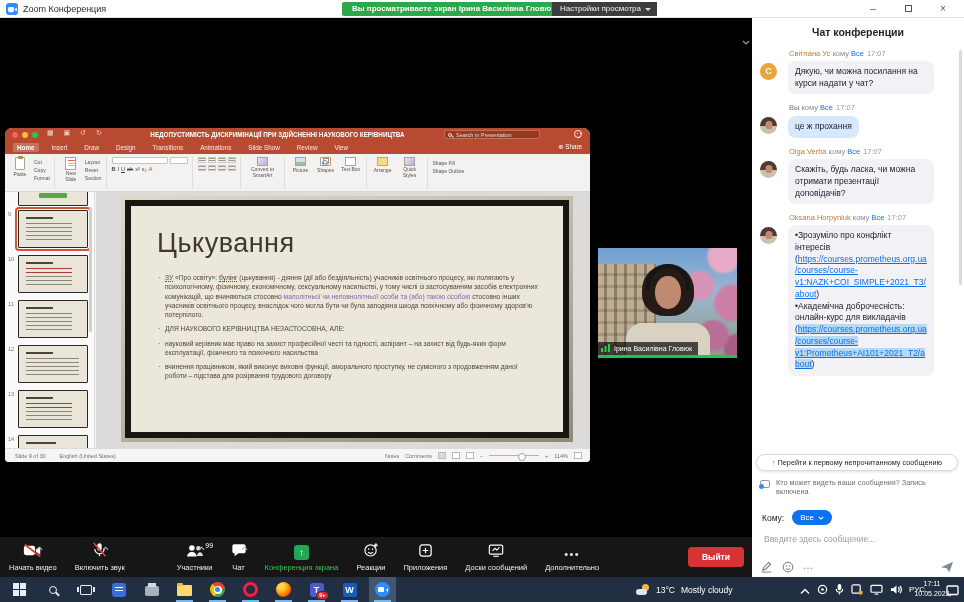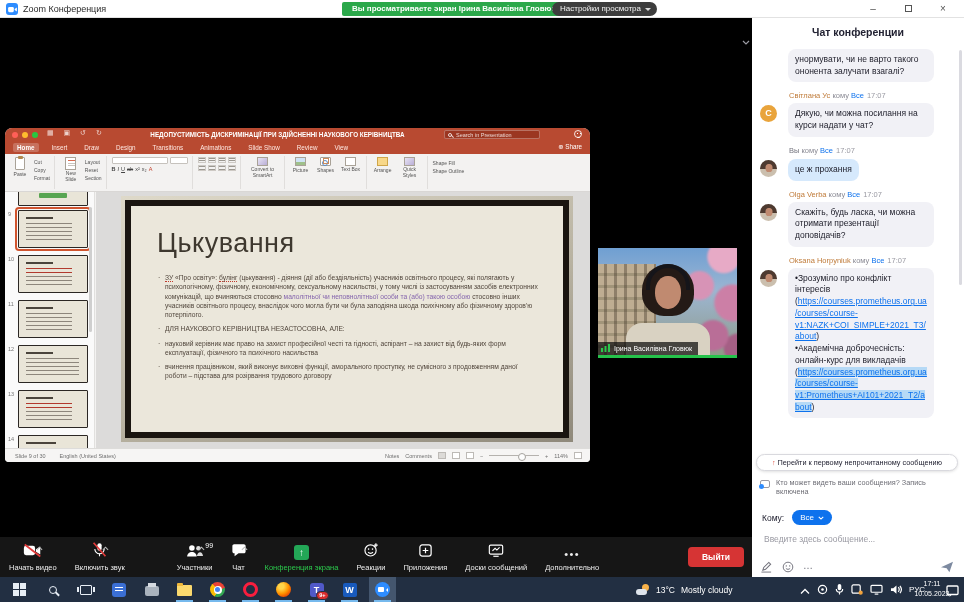--- a/index.html
+++ b/index.html
@@ -8,21 +8,21 @@
     font-family:"Liberation Sans",sans-serif;-webkit-font-smoothing:antialiased;}
 
   
   #titlebar{position:absolute;left:0;top:0;width:964px;height:18px;background:#fff;border-bottom:1px solid #e2e2e2;z-index:40;}
   .zoom-app-ico{position:absolute;left:6px;top:3px;width:12px;height:12px;border-radius:3px;background:#2d8cff;}
   .zoom-app-ico svg{position:absolute;left:1.5px;top:2.5px;}
   #app-title{position:absolute;left:23px;top:4px;font-size:9px;color:#2b2b2b;}
   #banner{position:absolute;left:342px;top:2px;height:14px;background:#2ba84a;color:#fff;font-size:8px;
     line-height:14px;padding:0 10px;border-radius:2px;font-weight:bold;}
   #view-settings{position:absolute;left:552px;top:2px;height:14px;background:#3d3d3d;color:#f2f2f2;font-size:8px;
-    line-height:14px;padding:0 16px 0 8px;border-radius:7px;cursor:default;}
+    line-height:14px;padding:0 16px 0 8px;border-radius:0;cursor:default;}
   #view-settings::after{content:"";position:absolute;right:6px;top:5.5px;border:3px solid transparent;border-top-color:#ddd;}
   .winctl{position:absolute;top:2px;width:14px;height:14px;color:#555;font-size:10px;text-align:center;line-height:14px;}
   #win-min{left:866px;} #win-max{left:901px;} #win-close{left:936px;}
   #win-max i{display:inline-block;width:7px;height:7px;border:1px solid #555;margin-top:3px;}
 
   
   #infobar{position:absolute;left:0;top:18px;width:752px;height:25px;background:#1d1d1d;z-index:20;}
   #shield{position:absolute;left:9px;top:5px;}
   #rec-dot{position:absolute;left:30px;top:8px;width:8px;height:8px;border-radius:50%;background:#e02828;border:1px solid #8d1b1b;}
   #rec-label{position:absolute;left:44px;top:8px;font-size:8px;color:#e6e6e6;}
@@ -593,21 +593,20 @@
 
   <div id="chat">
     <div id="chat-header">
       <span id="chat-collapse">
         <svg width="8" height="5" viewBox="0 0 8 5">
             <path d="M1 1l3 3 3-3" fill="none" stroke="#9a9aa3" stroke-width="1.2"></path>
           </svg>
       </span>
     Чат конференции</div>
     <div id="msg-list">
-        <div class="msg incoming cont"><div class="bubble">унормувати, чи не варто такого ононента залучати взагалі?</div></div>
         <div class="msg incoming"><div class="msg-meta"><span class="sender">Світлана Ус</span> кому <span class="meta-all">Все</span><span class="meta-time">17:07</span></div><span class="avatar initial" style="top: 14px; background: rgb(233, 164, 60);">С</span><div class="bubble">Дякую, чи можна посилання на курси надати у чат?</div></div>
         <div class="msg outgoing"><div class="msg-meta"><span class="sender self">Вы</span> кому <span class="meta-all">Все</span><span class="meta-time">17:07</span></div><span class="avatar photo" style="top: 14px;"></span><div class="bubble">це ж прохання</div></div>
         <div class="msg incoming"><div class="msg-meta"><span class="sender">Olga Verba</span> кому <span class="meta-all">Все</span><span class="meta-time">17:07</span></div><span class="avatar photo" style="top: 14px;"></span><div class="bubble">Скажіть, будь ласка, чи можна отримати презентації доповідачів?</div></div>
         <div class="msg incoming"><div class="msg-meta"><span class="sender">Oksana Horpyniuk</span> кому <span class="meta-all">Все</span><span class="meta-time">17:07</span></div><span class="avatar photo" style="top: 14px;"></span><div class="bubble"><span>•Зрозуміло про конфлікт інтересів (</span><span class="chat-link">https://courses.prometheus.org.ua/courses/course-v1:NAZK+COI_SIMPLE+2021_T3/about</span><span>)
 </span><span>•Академічна доброчесність: онлайн-курс для викладачів (</span><span class="chat-link chat-sel">https://courses.prometheus.org.ua/courses/course-v1:Prometheus+AI101+2021_T2/about</span><span>)</span></div></div>
       </div>
     <div id="chat-scrollbar"></div>
     <div id="jump-btn"><span class="jump-arrow">↑</span><span>Перейти к первому непрочитанному сообщению</span></div>
     <span id="notice-ico"></span>
     <div id="chat-notice">Кто может видеть ваши сообщения? Запись включена</div>

